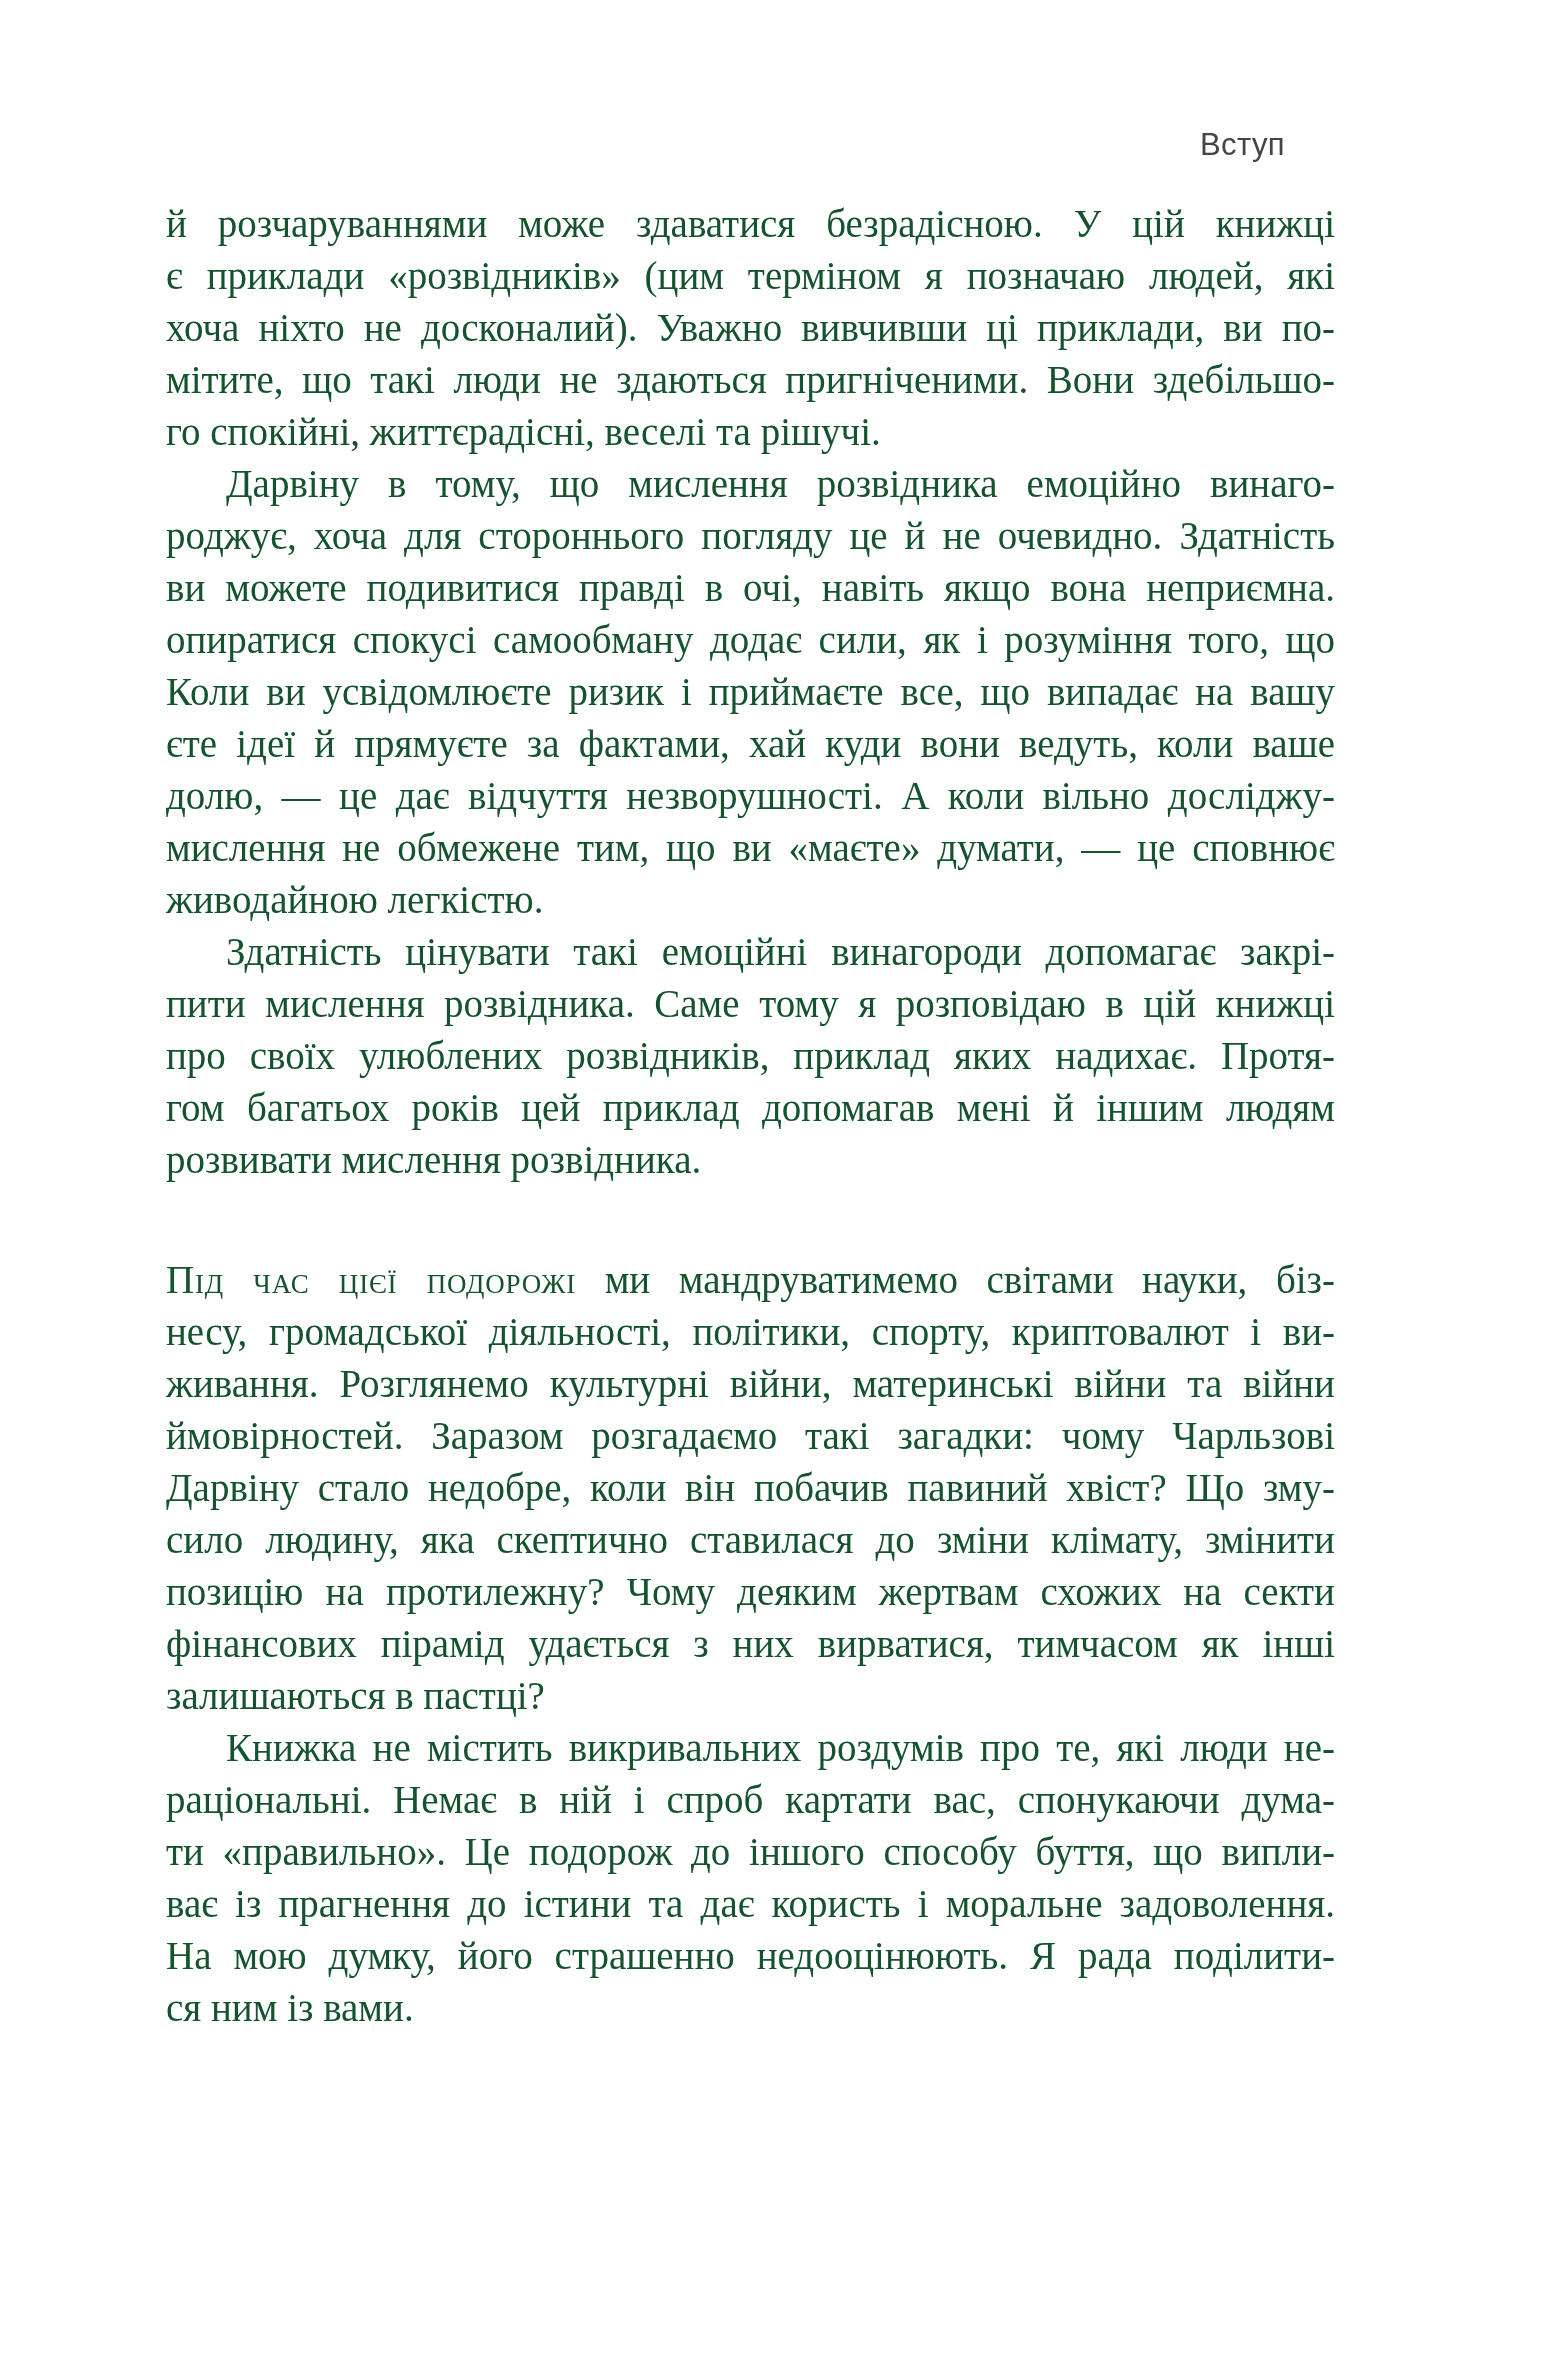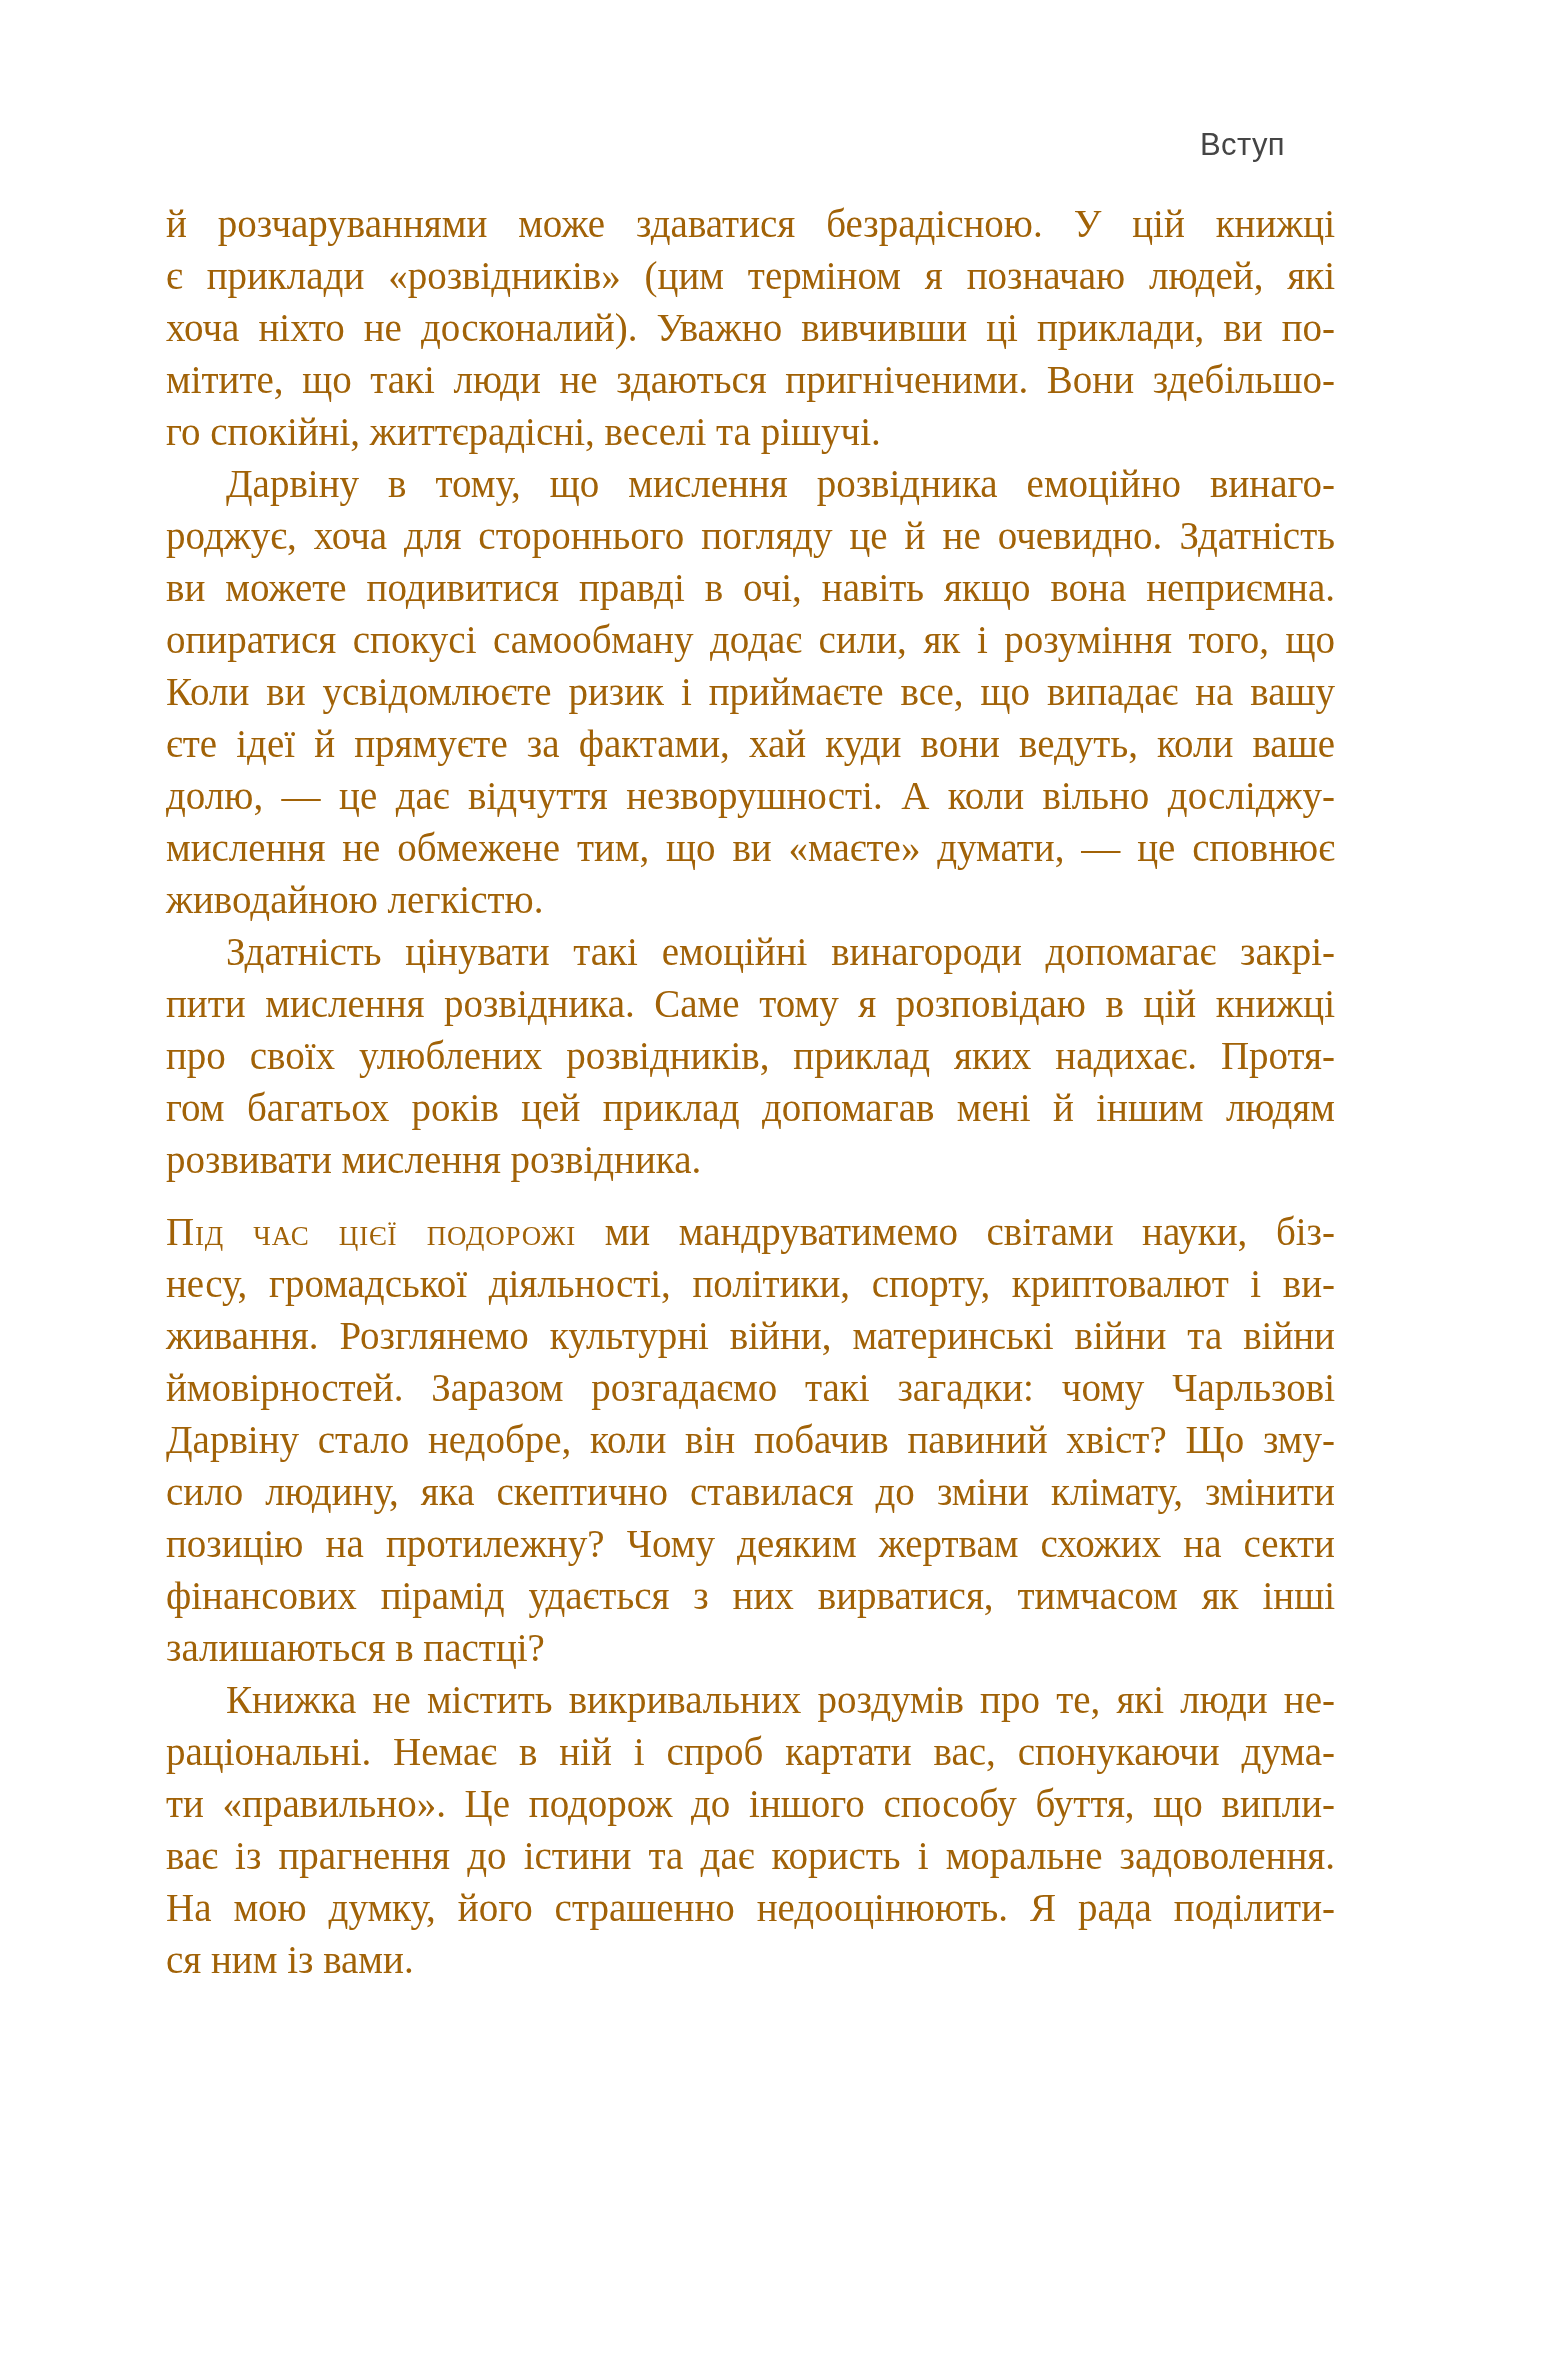--- a/index.html
+++ b/index.html
@@ -28,39 +28,39 @@
   .text-block {
     position: absolute;
     left: 166px;
     top: 198px;
     width: 1169px;
     font-size: 39px;
     line-height: 52px;
     color: #161616;
   }
   .paragraph { margin: 0; }
-  .paragraph.section-gap { margin-top: 20px; }
+  .paragraph.section-gap { margin-top: 68px; }
   .line {
     text-align: justify;
     text-align-last: justify;
     white-space: normal;
   }
   .line.last { text-align-last: left; }
   .line.indent { text-indent: 60px; }
   .smallcaps {
     font-variant: small-caps;
     letter-spacing: 0.8px;
   }
 </style>
 </head>
 <body style="background: rgb(255, 255, 255);">
 
 <div class="page">
   <div class="running-head" style="color: rgb(69, 69, 69);">Вступ</div>
-  <div class="text-block" style="color: #a16207;">
+  <div class="text-block" style="color: #14532d;">
       <div class="paragraph">
         <div class="line">й розчаруваннями може здаватися безрадісною. У цій книжці</div>
         <div class="line">є приклади «розвідників» (цим терміном я позначаю людей, які</div>
         <div class="line">хоча ніхто не досконалий). Уважно вивчивши ці приклади, ви по-</div>
         <div class="line">мітите, що такі люди не здаються пригніченими. Вони здебільшо-</div>
         <div class="line last">го спокійні, життєрадісні, веселі та рішучі.</div>
       </div>
       <div class="paragraph">
         <div class="line indent">Дарвіну в тому, що мислення розвідника емоційно винаго-</div>
         <div class="line">роджує, хоча для стороннього погляду це й не очевидно. Здатність</div>

